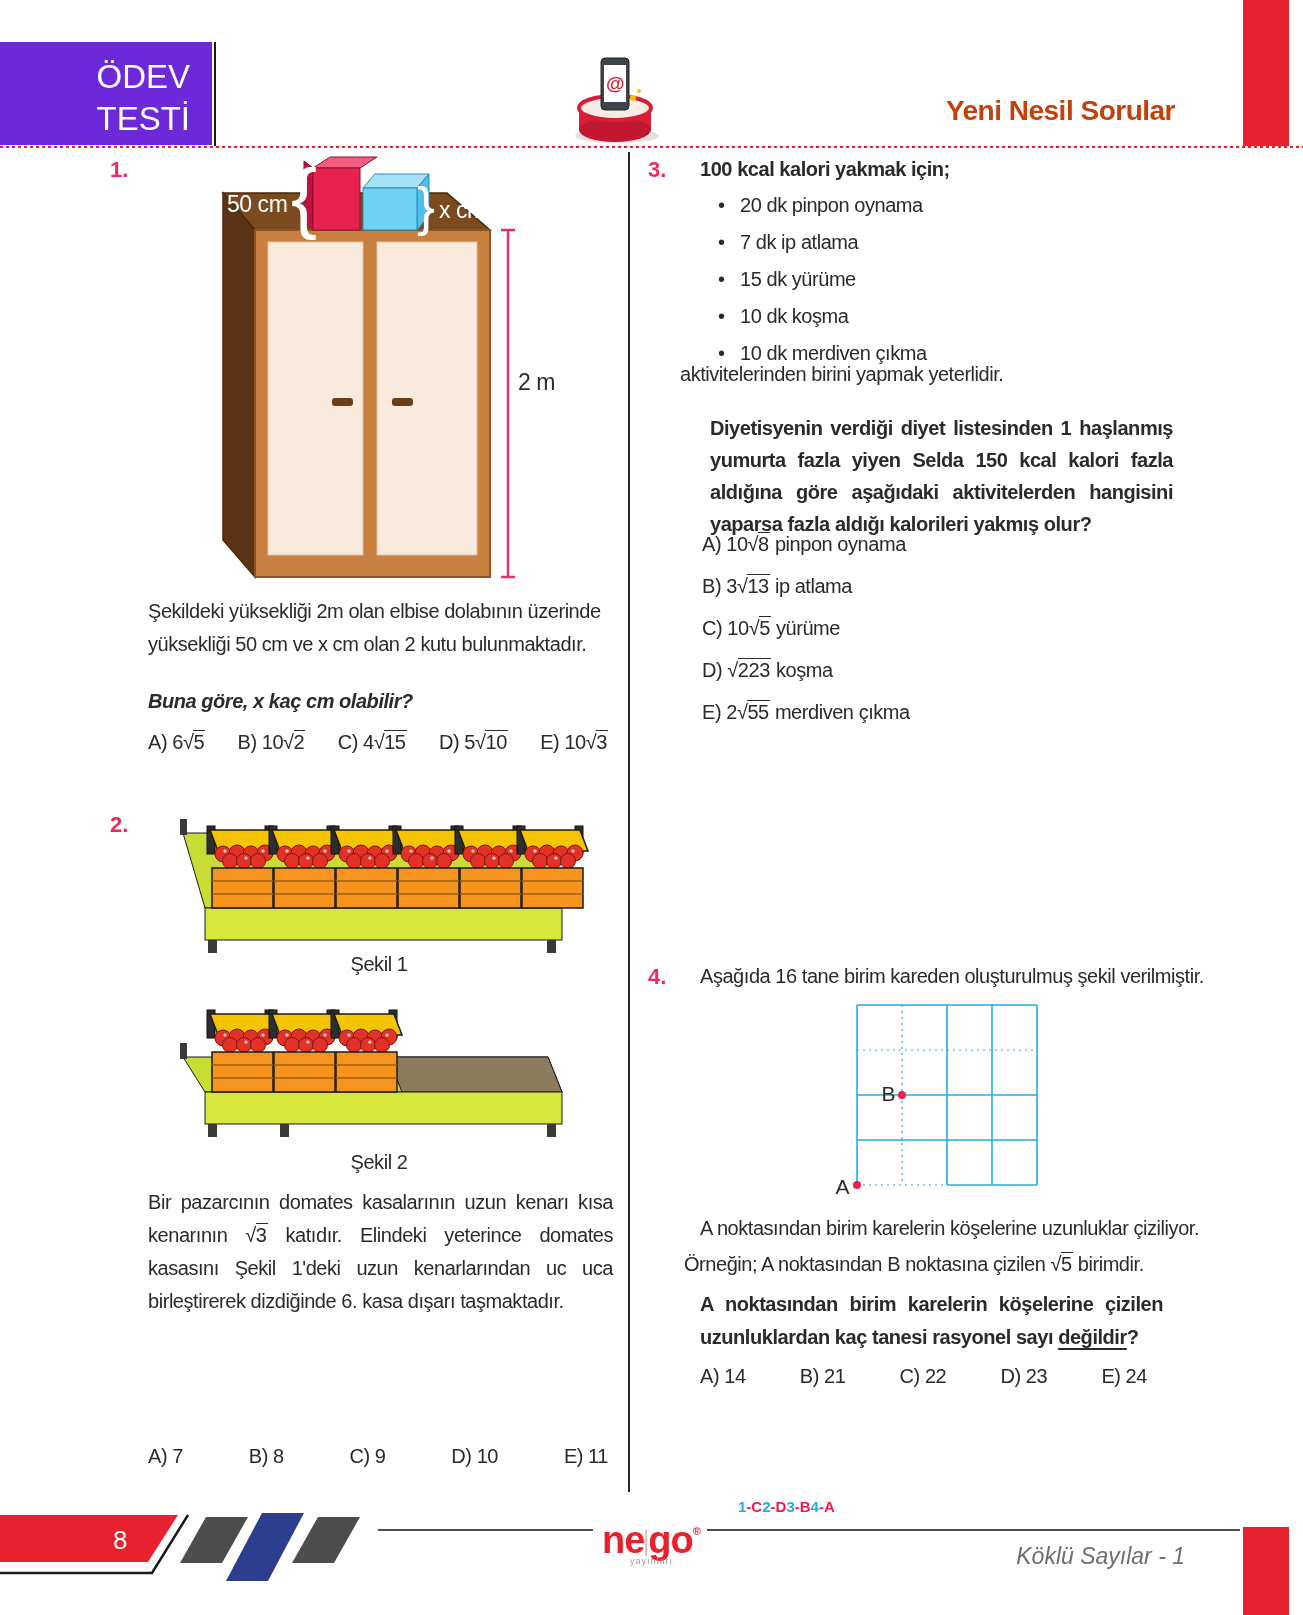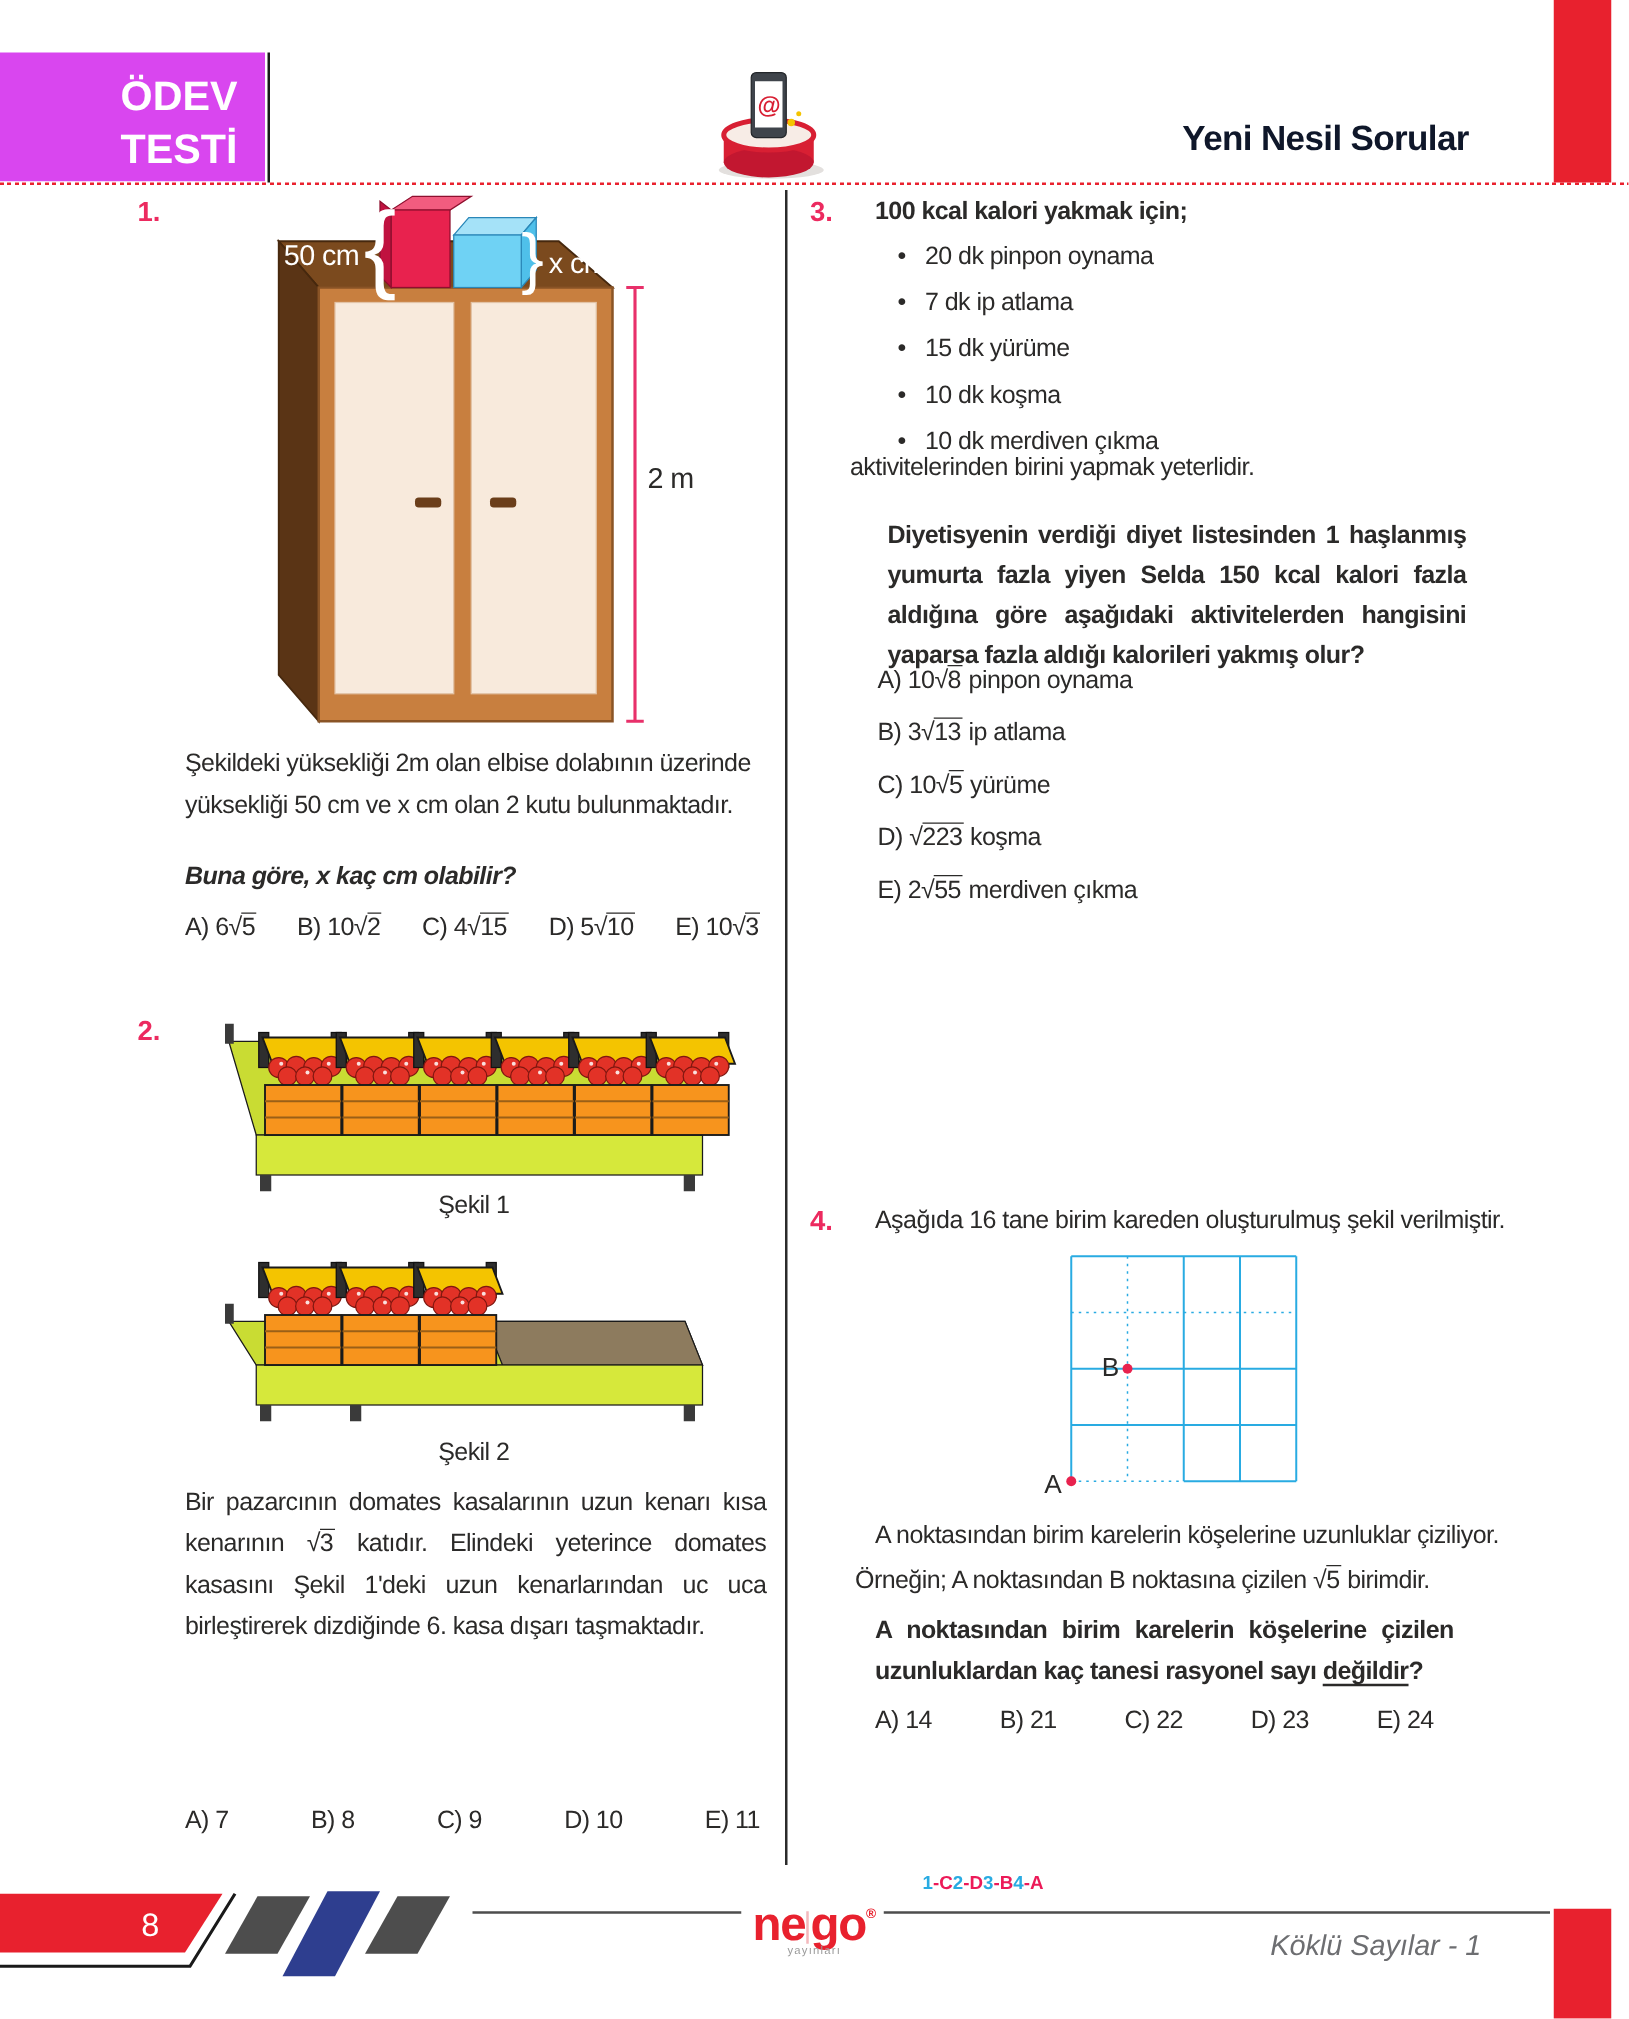--- a/index.html
+++ b/index.html
@@ -13,24 +13,24 @@
   .center{text-align:center;}
   .qnum{font-weight:700;color:#EC2A5F;font-size:22px;letter-spacing:0;}
   .choices-row{display:flex;justify-content:space-between;}
   .und{text-decoration:underline;text-underline-offset:4px;text-decoration-thickness:2px;}
   .sq{white-space:nowrap;}
   .sqv{border-top:1.6px solid currentColor;padding:0 1px 0 0;}
   .bullet{position:relative;padding-left:22px;margin-bottom:4px;}
   .bullet::before{content:"•";position:absolute;left:0;}
   .q3choice{margin-bottom:9px;white-space:nowrap;}
   
-  .badge{background:#d946ef;color:#fff;text-align:right;padding:14px 22px 0 0;
-         font-weight:700;font-size:33px;line-height:42px;letter-spacing:0;}
+  .badge{background:#6d28d9;color:#fff;text-align:right;padding:14px 22px 0 0;
+         font-weight:400;font-size:33px;line-height:42px;letter-spacing:0;}
   .badge-edge{background:#1a1a1a;}
-  .htitle{font-weight:700;font-size:28px;letter-spacing:-0.5px;text-align:right;color:#0f172a;}
+  .htitle{font-weight:700;font-size:28px;letter-spacing:-0.5px;text-align:right;color:#c2410c;}
   .red-rule{height:2px;background:repeating-linear-gradient(90deg,#E9212E 0 3px,rgba(233,33,46,0) 3px 6px);}
   .vbar{background:#E8212E;}
   .divider{background:#2b2b2b;}
   
   .akey{display:flex;justify-content:flex-start;font-weight:700;font-size:15px;letter-spacing:0;}
   .akn{color:#29ABE2;}
   .akd,.aka{color:#EC1A58;}
   
   .hline{background:#4d4d4d;height:2px;}
   .nego{color:#E8212E;font-weight:700;font-size:38px;line-height:30px;letter-spacing:-1px;background:#fff;padding:0 6px;}

